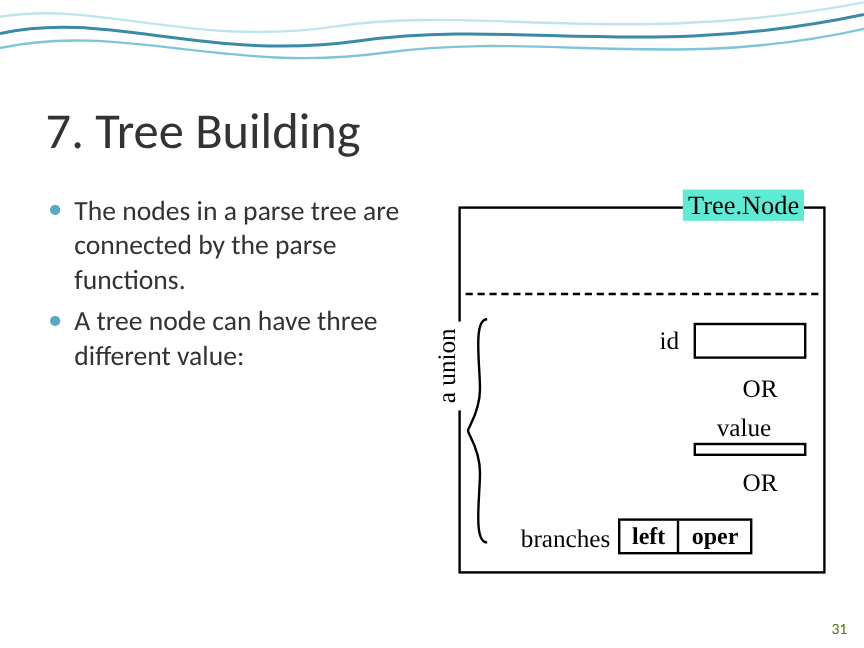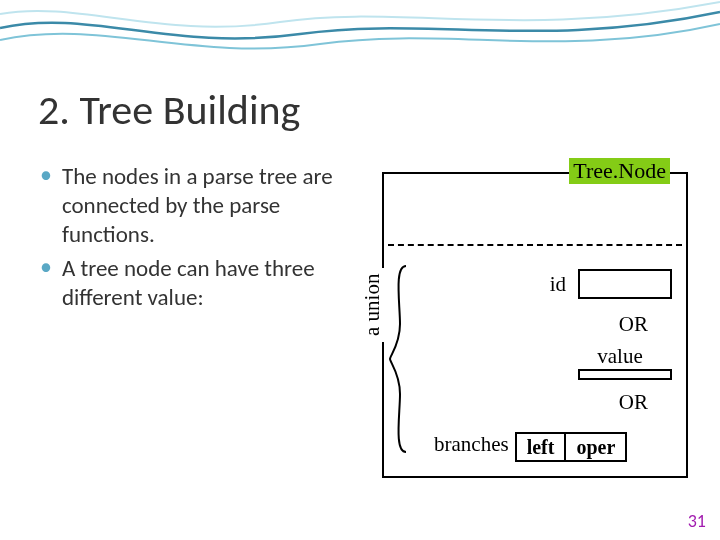--- a/index.html
+++ b/index.html
@@ -33,21 +33,21 @@
     position: absolute;
     left: 382px; top: 172px;
     width: 306px; height: 306px;
     border: 2px solid #000;
   }
   .treenode-label {
     position: absolute;
     top: -16px; right: 16px;
     font-family: "Times New Roman", serif;
     font-size: 22px;
-    background: #84cc16;
+    background: #5eead4;
     padding: 0 4px;
   }
   .row {
     display: flex;
     align-items: center;
     justify-content: flex-end;
     position: absolute;
     right: 14px;
     height: 36px;
   }
@@ -79,54 +79,54 @@
   }
   .or-label {
     position: absolute;
     right: 38px;
     text-align: center;
   }
   .branches-row {
     position: absolute;
     left: 50px; bottom: 14px;
     display: flex;
-    align-items: flex-start;
+    align-items: flex-end;
   }
   .branches-row .pair {
     display: flex;
     border: 2px solid #000;
     height: 30px;
     margin-left: 6px;
   }
   .branches-row .pair div {
     padding: 2px 10px 0 10px;
     font-family: "Times New Roman", serif;
     font-size: 20px;
     font-weight: bold;
   }
   .branches-row .pair div:first-child { border-right: 2px solid #000; }
 
   .pagenum {
     position: absolute;
     right: 14px; bottom: 8px;
-    font-size: 18px;
-    color: #a21caf;
+    font-size: 13px;
+    color: #4d7c0f;
     text-align: right;
   }
 </style>
 </head>
 <body>
 
 <svg class="wave" viewBox="0 0 720 70" preserveAspectRatio="none">
   <path d="M0,28 C90,8 170,52 300,34 C430,16 540,50 720,12" stroke="#3b8aa8" stroke-width="2.5" fill="none"></path>
   <path d="M0,40 C100,18 190,62 320,44 C450,26 560,60 720,24" stroke="#7fc4d8" stroke-width="2" fill="none"></path>
   <path d="M0,14 C80,0 160,40 280,22 C400,4 520,40 720,2" stroke="#bfe4ee" stroke-width="2" fill="none"></path>
 </svg>
 
-<h1 class="title">2. Tree Building</h1>
+<h1 class="title">7. Tree Building</h1>
 
 <div class="bullets">
   <div class="b">
     <span class="dot">•</span>
     <span class="txt">The nodes in a parse tree are connected by the parse functions.</span>
   </div>
   <div class="b">
     <span class="dot">•</span>
     <span class="txt">A tree node can have three different value:</span>
   </div>

